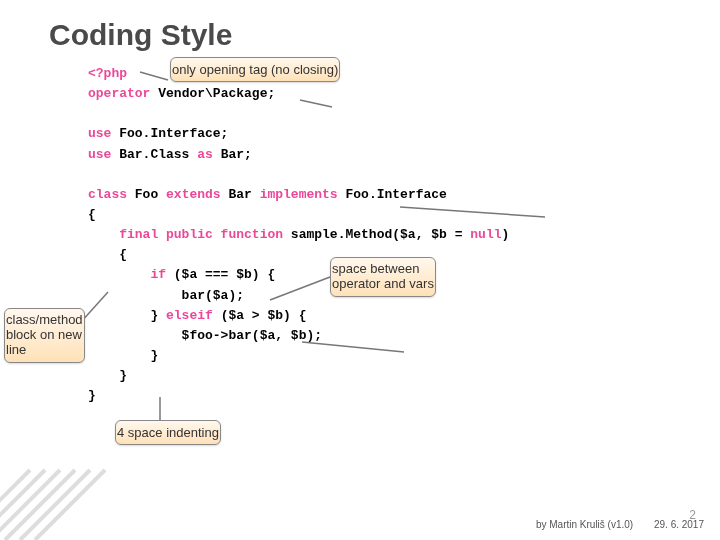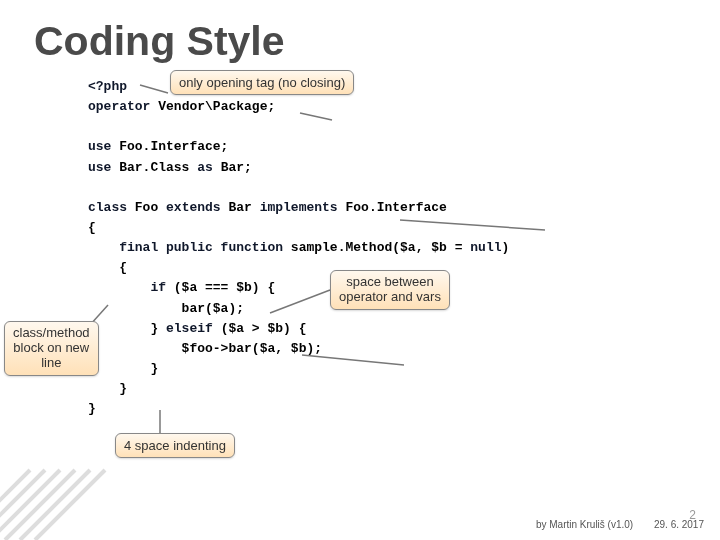--- a/index.html
+++ b/index.html
@@ -5,50 +5,50 @@
   * { margin: 0; padding: 0; box-sizing: border-box; }
   body {
     width: 720px;
     height: 540px;
     font-family: Arial, sans-serif;
     background: #fff;
     position: relative;
     overflow: hidden;
   }
   .title {
-    font-size: 41px;
+    font-size: 30px;
     font-weight: bold;
     color: #4a4a4a;
-    padding: 18px 0 0 34px;
+    padding: 18px 0 0 49px;
   }
   .content {
     position: relative;
     padding: 18px 0 0 0;
   }
   .code-area {
     font-family: "Courier New", monospace;
     font-size: 13px;
     font-weight: bold;
     line-height: 1.55;
     white-space: pre;
     position: absolute;
     left: 88px;
     top: 12px;
   }
-  .kw { color: #0f172a; }
+  .kw { color: #ec4899; }
   .nm { color: #000; }
   .callout {
     position: absolute;
     background: linear-gradient(#fff8ee, #ffe1b8);
     border: 1px solid #888;
     border-radius: 6px;
-    padding: 4px 8px;
+    padding: 4px 1px;
     font-size: 13px;
     color: #333;
-    text-align: center;
+    text-align: left;
     box-shadow: 0 1px 2px rgba(0,0,0,0.15);
   }
   .callout2 { line-height: 1.15; }
   .connector {
     position: absolute;
     stroke: #777;
     stroke-width: 1.5;
     fill: none;
   }
   .hatching {

